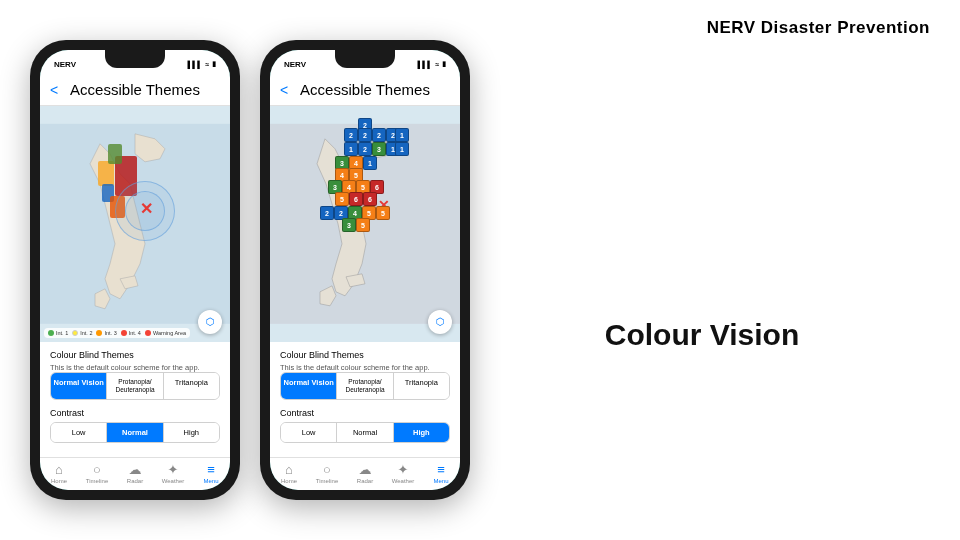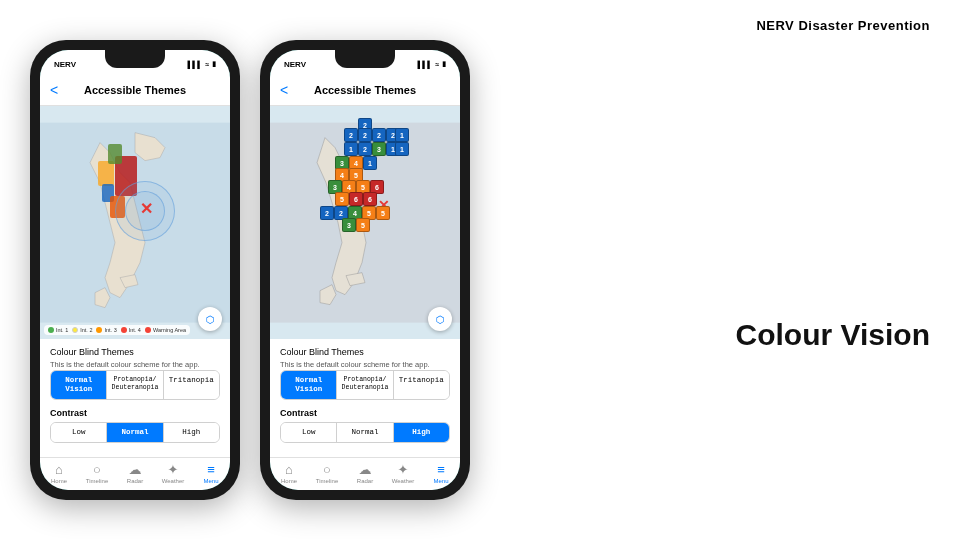--- a/index.html
+++ b/index.html
@@ -83,22 +83,22 @@
       height: 32px;
     }
     .nav-bar .back-btn {
       position: absolute;
       left: 10px;
       font-size: 14px;
       color: #007aff;
       cursor: pointer;
     }
     .nav-bar .nav-title {
-      font-size: 11px;
-      font-weight: 700;
+      font-size: 15px;
+      font-weight: 400;
       color: #000;
     }
 
     
     .map-area {
       flex: 1;
       background: #d8e8f0;
       position: relative;
       overflow: hidden;
       min-height: 0;
@@ -212,32 +212,31 @@
     .btn-seg {
       flex: 1;
       padding: 5px 2px;
       font-size: 7.5px;
       text-align: center;
       background: #fff;
       color: #000;
       cursor: pointer;
       border-right: 1px solid #d0d0d0;
       line-height: 1.2;
-      font-family: Liberation Mono, monospace;
     }
     .btn-seg:last-child { border-right: none; }
     .btn-seg.active-blue {
       background: #007aff;
       color: #fff;
       font-weight: 600;
     }
 
     .contrast-label {
       font-size: 9px;
-      font-weight: 700;
+      font-weight: 400;
       color: #000;
       margin-bottom: 4px;
     }
 
     
     .bottom-nav {
       display: flex;
       background: #fff;
       border-top: 1px solid #e0e0e0;
       padding: 4px 0 6px;
@@ -253,31 +252,31 @@
     .nav-icon { font-size: 13px; color: #888; }
     .nav-icon.active { color: #007aff; }
     .nav-label { font-size: 6px; color: #888; }
     .nav-label.active { color: #007aff; }
 
     
     .right-panel {
       flex: 1;
       display: flex;
       flex-direction: column;
-      align-items: flex-end;
+      align-items: center;
       justify-content: flex-start;
       padding-left: 4px;
       padding-top: 10px;
     }
 
     .brand-logo {
       position: absolute;
       top: 18px;
       right: 30px;
-      font-size: 13px;
+      font-size: 17px;
       font-weight: 700;
       color: #000;
       letter-spacing: 0.5px;
     }
 
     .feature-text {
       margin-top: 120px;
       font-size: 30px;
       font-weight: 800;
       color: #111;

